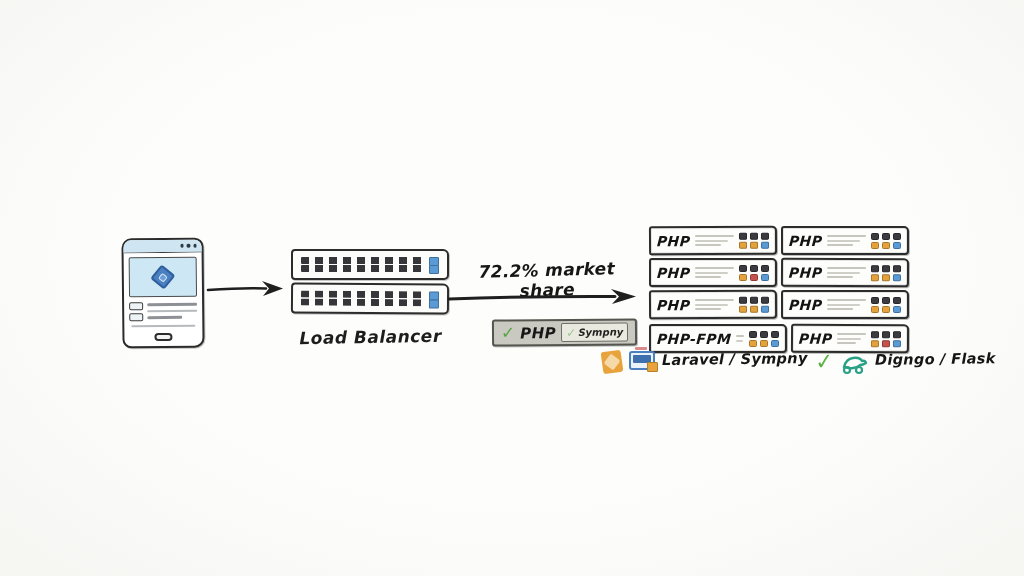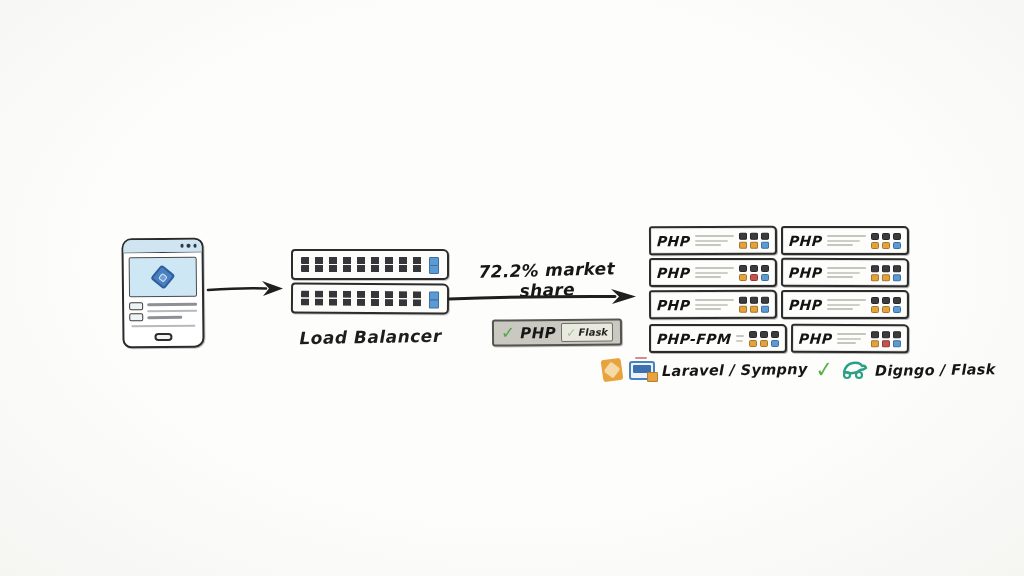--- a/index.html
+++ b/index.html
@@ -123,21 +123,21 @@
   .leds { display:grid; grid-template-columns:repeat(3,8px); grid-auto-rows:7px; gap:2px 3px; }
   .leds i { border-radius:1.5px; background:#3b3b40; border:1px solid #26262a; }
   .leds i:nth-child(4) { background:#e3a23c; border-color:#a9752a; }
   .leds i:nth-child(5) { background:#e3a23c; border-color:#a9752a; }
   .leds i:nth-child(6) { background:#5b9bd5; border-color:#3f6f9e; }
   .server.vr .leds i:nth-child(5) { background:#c4534e; border-color:#8e3a36; }
 
   
   .fw {
     left:602px; top:351px; height:38px;
-    display:flex; align-items:center; gap:7px;
+    display:flex; align-items:flex-start; gap:7px;
   }
   .fw-label {
     font-size:14.5px; font-style:italic; font-weight:bold; color:#151515;
     letter-spacing:.3px; white-space:nowrap; transform:rotate(-.8deg);
   }
   .fw-check { color:#5cb244; font-size:22px; font-weight:bold; line-height:1; transform:rotate(-5deg); }
   .laravel-icon {
     width:20px; height:22px; background:#e8a33d; border-radius:3px;
     transform:rotate(-8deg); position:relative; overflow:hidden;
   }
@@ -217,21 +217,21 @@
     <path d="M2 14 Q 90 11 168 11.5" stroke="#1f1f1f" stroke-width="3" fill="none" stroke-linecap="round"></path>
     <path d="M164 4 L189 11.5 L165 19 L172 11.5 Z" fill="#1f1f1f"></path>
   </svg>
 </div>
 
 <div class="abs badge">
   <span class="check">✓</span>
   <span class="php">PHP</span>
   <span class="stack-box">
     <span class="faint-check">✓</span>
-    <span class="stack">Flask</span>
+    <span class="stack">Sympny</span>
   </span>
 </div>
 
 <div class="abs grid">
   <div class="server-row">
     <div class="server">
       <span class="srv-label">PHP</span>
       <span class="srv-lines">
           <i></i>
           <i></i>

